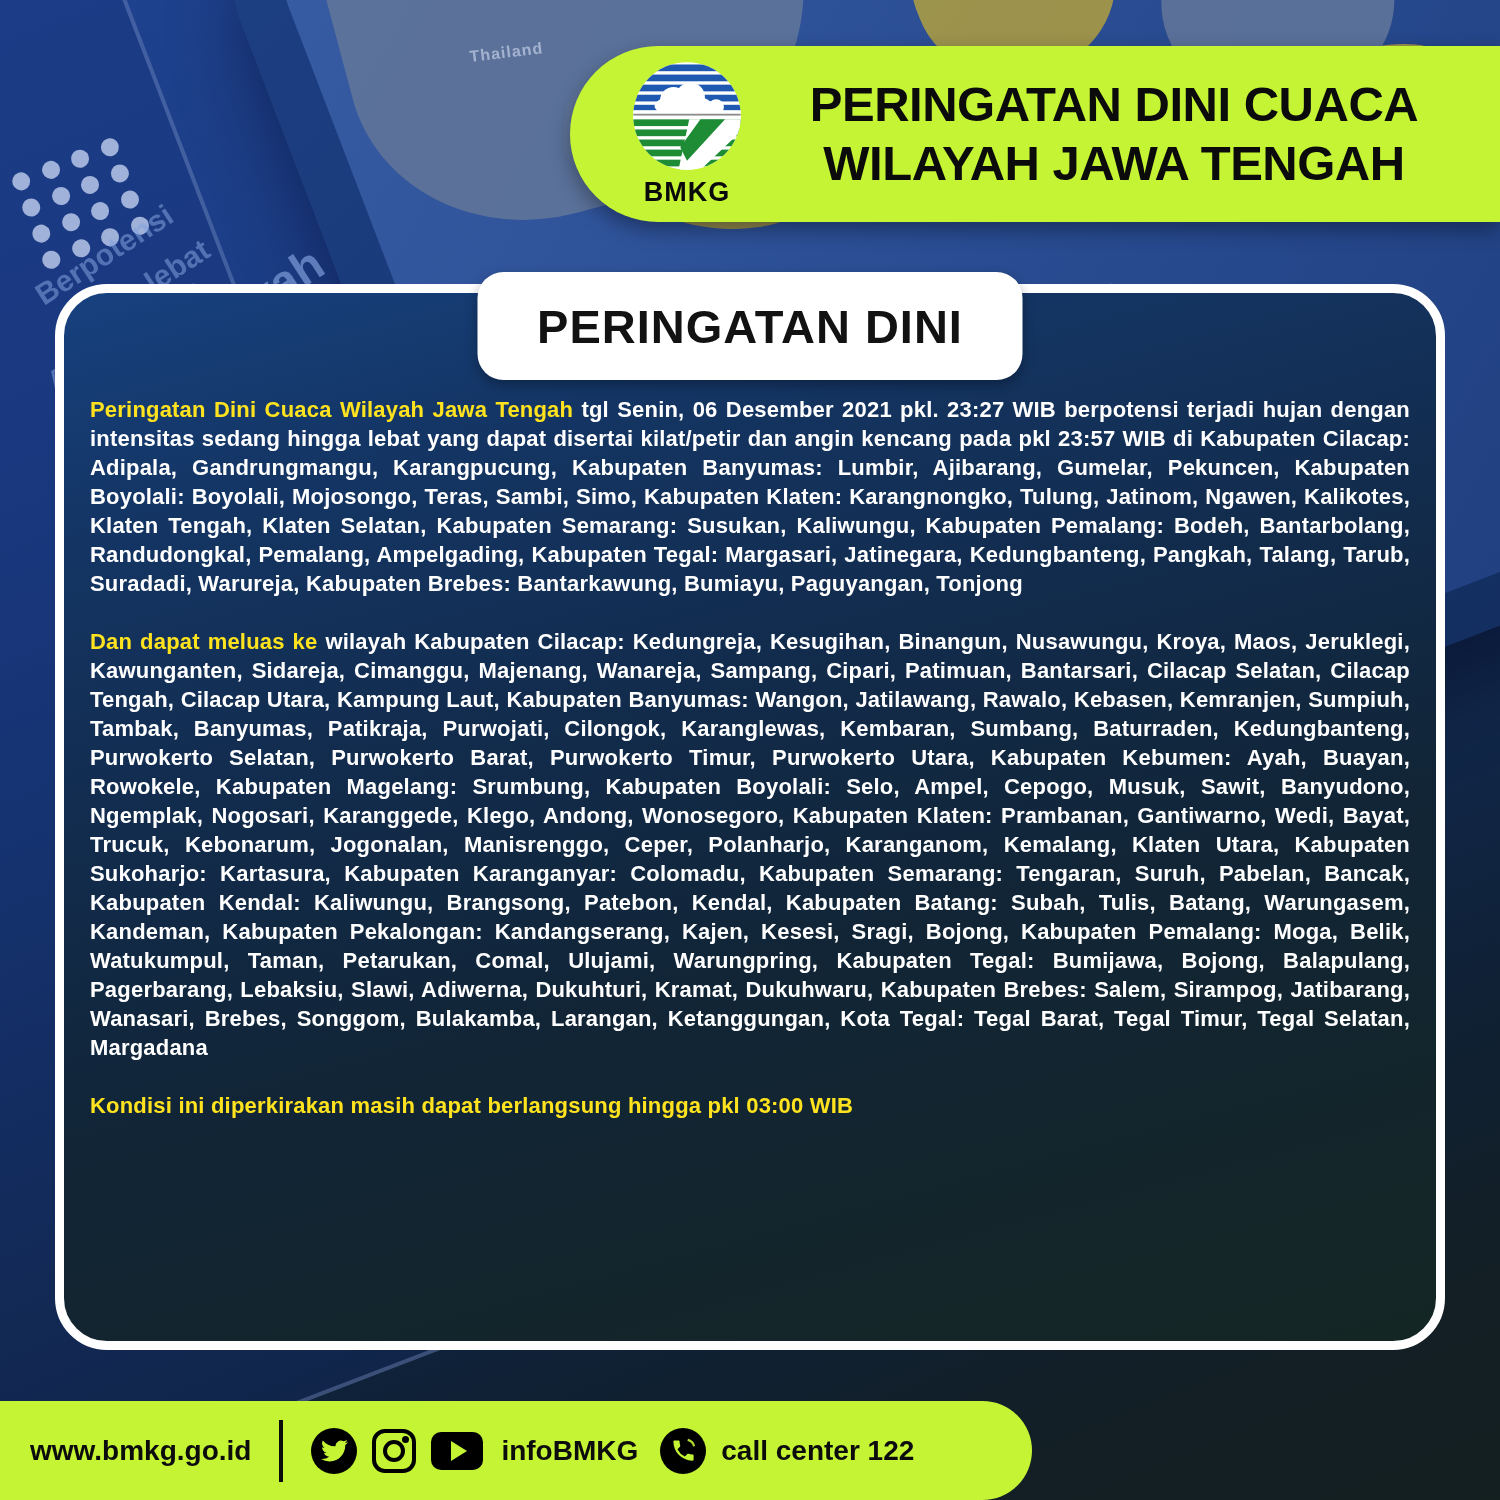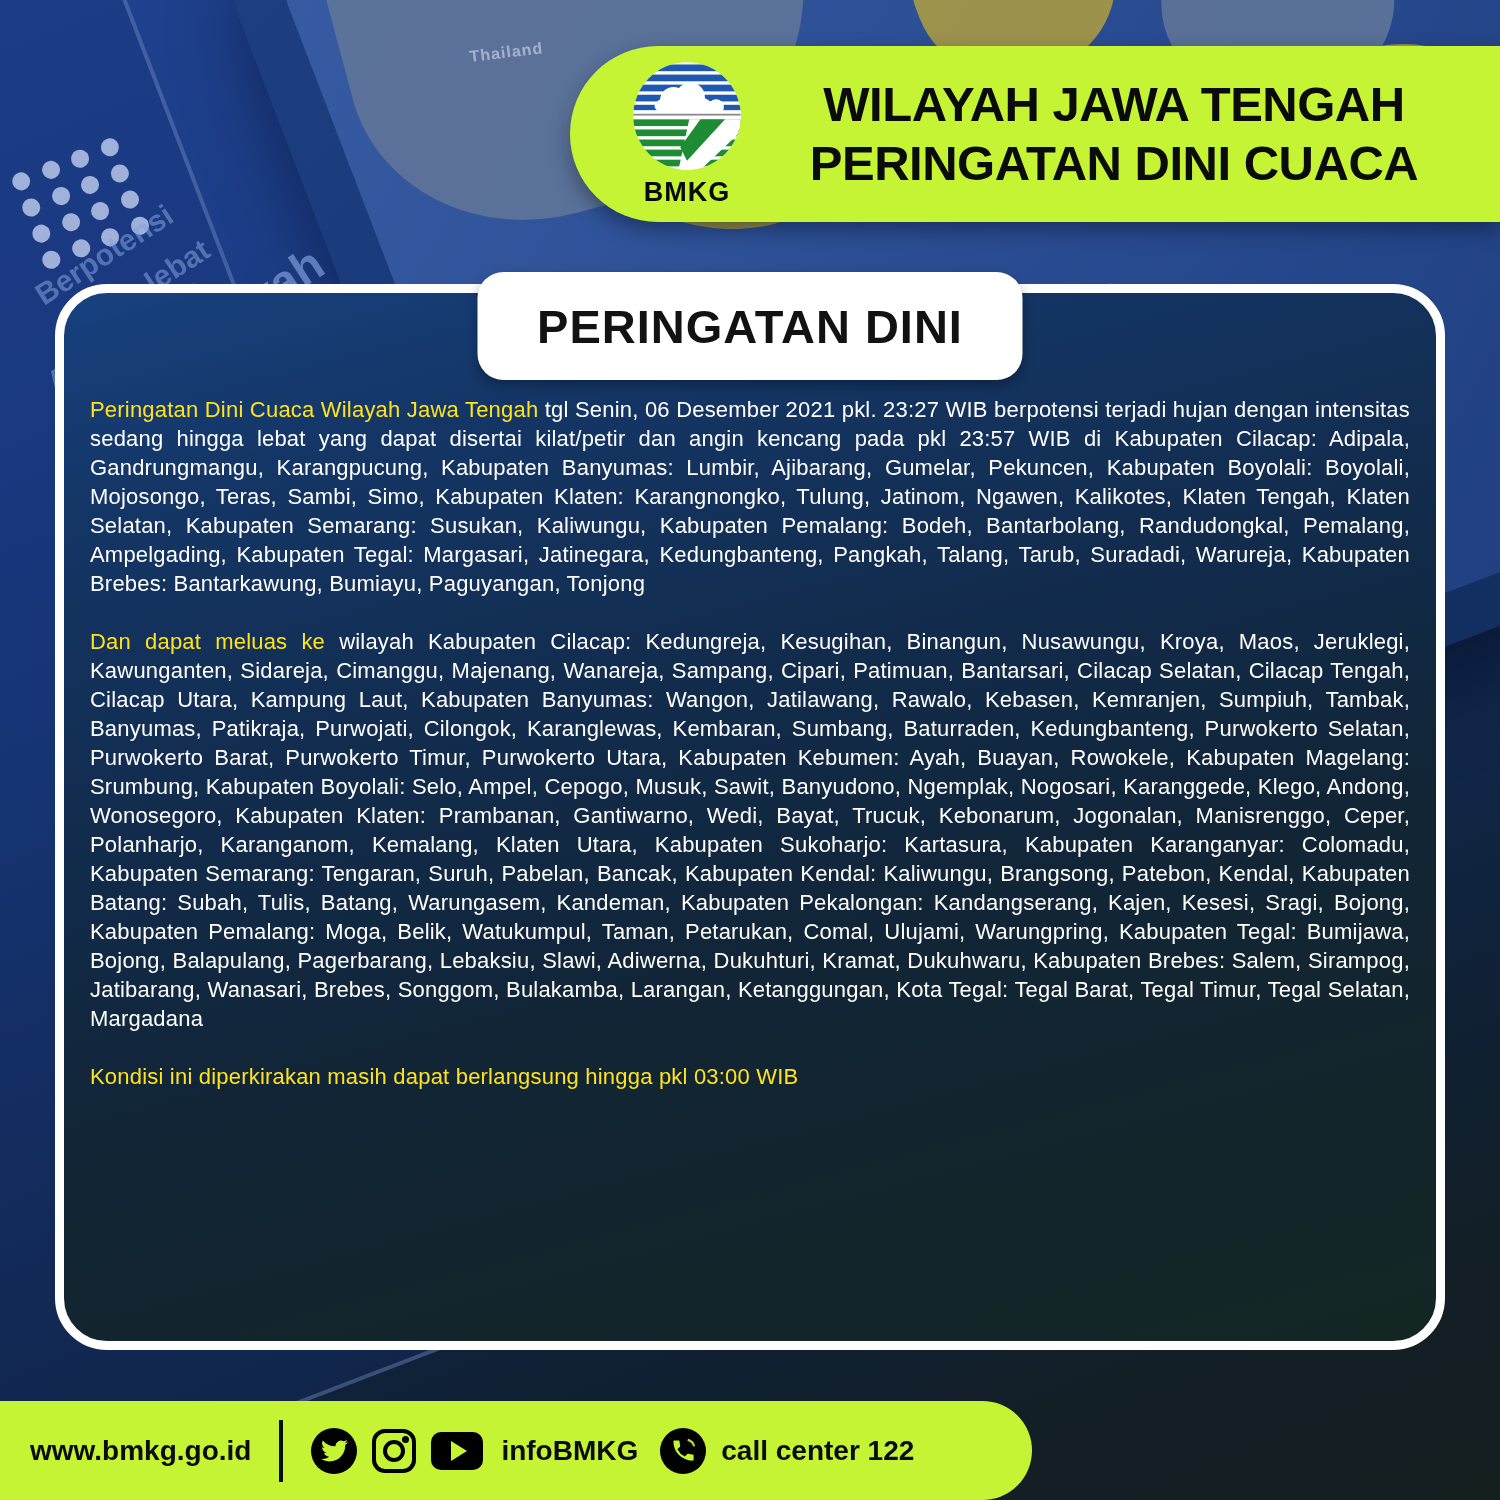--- a/index.html
+++ b/index.html
@@ -54,21 +54,21 @@
     width:545px; height:108px; background:#ffffff; border-radius:26px;
     display:flex; align-items:center; justify-content:center;
     font-size:47px; font-weight:bold; color:#121212; letter-spacing:1px;
     box-shadow:0 5px 12px rgba(0,0,10,.3); }
 
   
   .warning-card { position:absolute; left:55px; top:284px; width:1390px; height:1066px; z-index:3;
     border:9px solid #ffffff; border-radius:52px;
     background:linear-gradient(165deg,#17417f 0%,#143666 16%,#122c4e 38%,#112537 60%,#13252c 80%,#142623 100%);
     padding:102px 26px 0 26px; }
-  .warning-card p { font-size:22px; line-height:29px; font-weight:normal; color:#ffffff;
+  .warning-card p { font-size:22px; line-height:29px; font-weight:bold; color:#ffffff;
     text-align:justify; letter-spacing:.2px; margin-bottom:29px; }
   .lead { color:#ffe31e; }
 
   
   .footer-bar { position:absolute; left:0; bottom:0; width:1032px; height:99px; z-index:5;
     background:#c4f434; border-radius:0 50px 50px 0;
     display:flex; align-items:center; padding-left:30px; }
   .footer-text { font-size:28px; font-weight:bold; color:#0c0c0c; white-space:nowrap; }
   .footer-divider { width:4px; height:62px; background:#0c0c0c; margin:0 28px; flex:none; }
   .icon-circle { width:46px; height:46px; border-radius:50%; background:#000; flex:none;
@@ -159,22 +159,22 @@
         <rect x="0" y="71" width="100" height="6" fill="#1d8c35"></rect>
         <rect x="0" y="80" width="100" height="6" fill="#1d8c35"></rect>
         <rect x="0" y="89" width="100" height="6" fill="#1d8c35"></rect>
         <polygon points="52,53 100,53 100,62 60,100 42,100" fill="#ffffff"></polygon>
         <polygon points="62,53 84,53 50,90 44,78" fill="#1d8c35"></polygon>
       </g>
     </svg>
     <div class="logo-label">BMKG</div>
   </div>
   <div class="header-title">
+    <div>PERINGATAN DINI CUACA</div>
     <div>WILAYAH JAWA TENGAH</div>
-    <div>PERINGATAN DINI CUACA</div>
   </div>
 </div>
 
 <div class="card-tab">
   <span>PERINGATAN DINI</span>
 </div>
 
 <div class="warning-card">
   <p><span class="lead">Peringatan Dini Cuaca Wilayah Jawa Tengah</span><span> tgl Senin, 06 Desember 2021 pkl. 23:27 WIB berpotensi terjadi hujan dengan intensitas sedang hingga lebat yang dapat disertai kilat/petir dan angin kencang pada pkl 23:57 WIB di Kabupaten Cilacap: Adipala, Gandrungmangu, Karangpucung, Kabupaten Banyumas: Lumbir, Ajibarang, Gumelar, Pekuncen, Kabupaten Boyolali: Boyolali, Mojosongo, Teras, Sambi, Simo, Kabupaten Klaten: Karangnongko, Tulung, Jatinom, Ngawen, Kalikotes, Klaten Tengah, Klaten Selatan, Kabupaten Semarang: Susukan, Kaliwungu, Kabupaten Pemalang: Bodeh, Bantarbolang, Randudongkal, Pemalang, Ampelgading, Kabupaten Tegal: Margasari, Jatinegara, Kedungbanteng, Pangkah, Talang, Tarub, Suradadi, Warureja, Kabupaten Brebes: Bantarkawung, Bumiayu, Paguyangan, Tonjong</span></p>
   <p><span class="lead">Dan dapat meluas ke</span><span> wilayah Kabupaten Cilacap: Kedungreja, Kesugihan, Binangun, Nusawungu, Kroya, Maos, Jeruklegi, Kawunganten, Sidareja, Cimanggu, Majenang, Wanareja, Sampang, Cipari, Patimuan, Bantarsari, Cilacap Selatan, Cilacap Tengah, Cilacap Utara, Kampung Laut, Kabupaten Banyumas: Wangon, Jatilawang, Rawalo, Kebasen, Kemranjen, Sumpiuh, Tambak, Banyumas, Patikraja, Purwojati, Cilongok, Karanglewas, Kembaran, Sumbang, Baturraden, Kedungbanteng, Purwokerto Selatan, Purwokerto Barat, Purwokerto Timur, Purwokerto Utara, Kabupaten Kebumen: Ayah, Buayan, Rowokele, Kabupaten Magelang: Srumbung, Kabupaten Boyolali: Selo, Ampel, Cepogo, Musuk, Sawit, Banyudono, Ngemplak, Nogosari, Karanggede, Klego, Andong, Wonosegoro, Kabupaten Klaten: Prambanan, Gantiwarno, Wedi, Bayat, Trucuk, Kebonarum, Jogonalan, Manisrenggo, Ceper, Polanharjo, Karanganom, Kemalang, Klaten Utara, Kabupaten Sukoharjo: Kartasura, Kabupaten Karanganyar: Colomadu, Kabupaten Semarang: Tengaran, Suruh, Pabelan, Bancak, Kabupaten Kendal: Kaliwungu, Brangsong, Patebon, Kendal, Kabupaten Batang: Subah, Tulis, Batang, Warungasem, Kandeman, Kabupaten Pekalongan: Kandangserang, Kajen, Kesesi, Sragi, Bojong, Kabupaten Pemalang: Moga, Belik, Watukumpul, Taman, Petarukan, Comal, Ulujami, Warungpring, Kabupaten Tegal: Bumijawa, Bojong, Balapulang, Pagerbarang, Lebaksiu, Slawi, Adiwerna, Dukuhturi, Kramat, Dukuhwaru, Kabupaten Brebes: Salem, Sirampog, Jatibarang, Wanasari, Brebes, Songgom, Bulakamba, Larangan, Ketanggungan, Kota Tegal: Tegal Barat, Tegal Timur, Tegal Selatan, Margadana</span></p>

